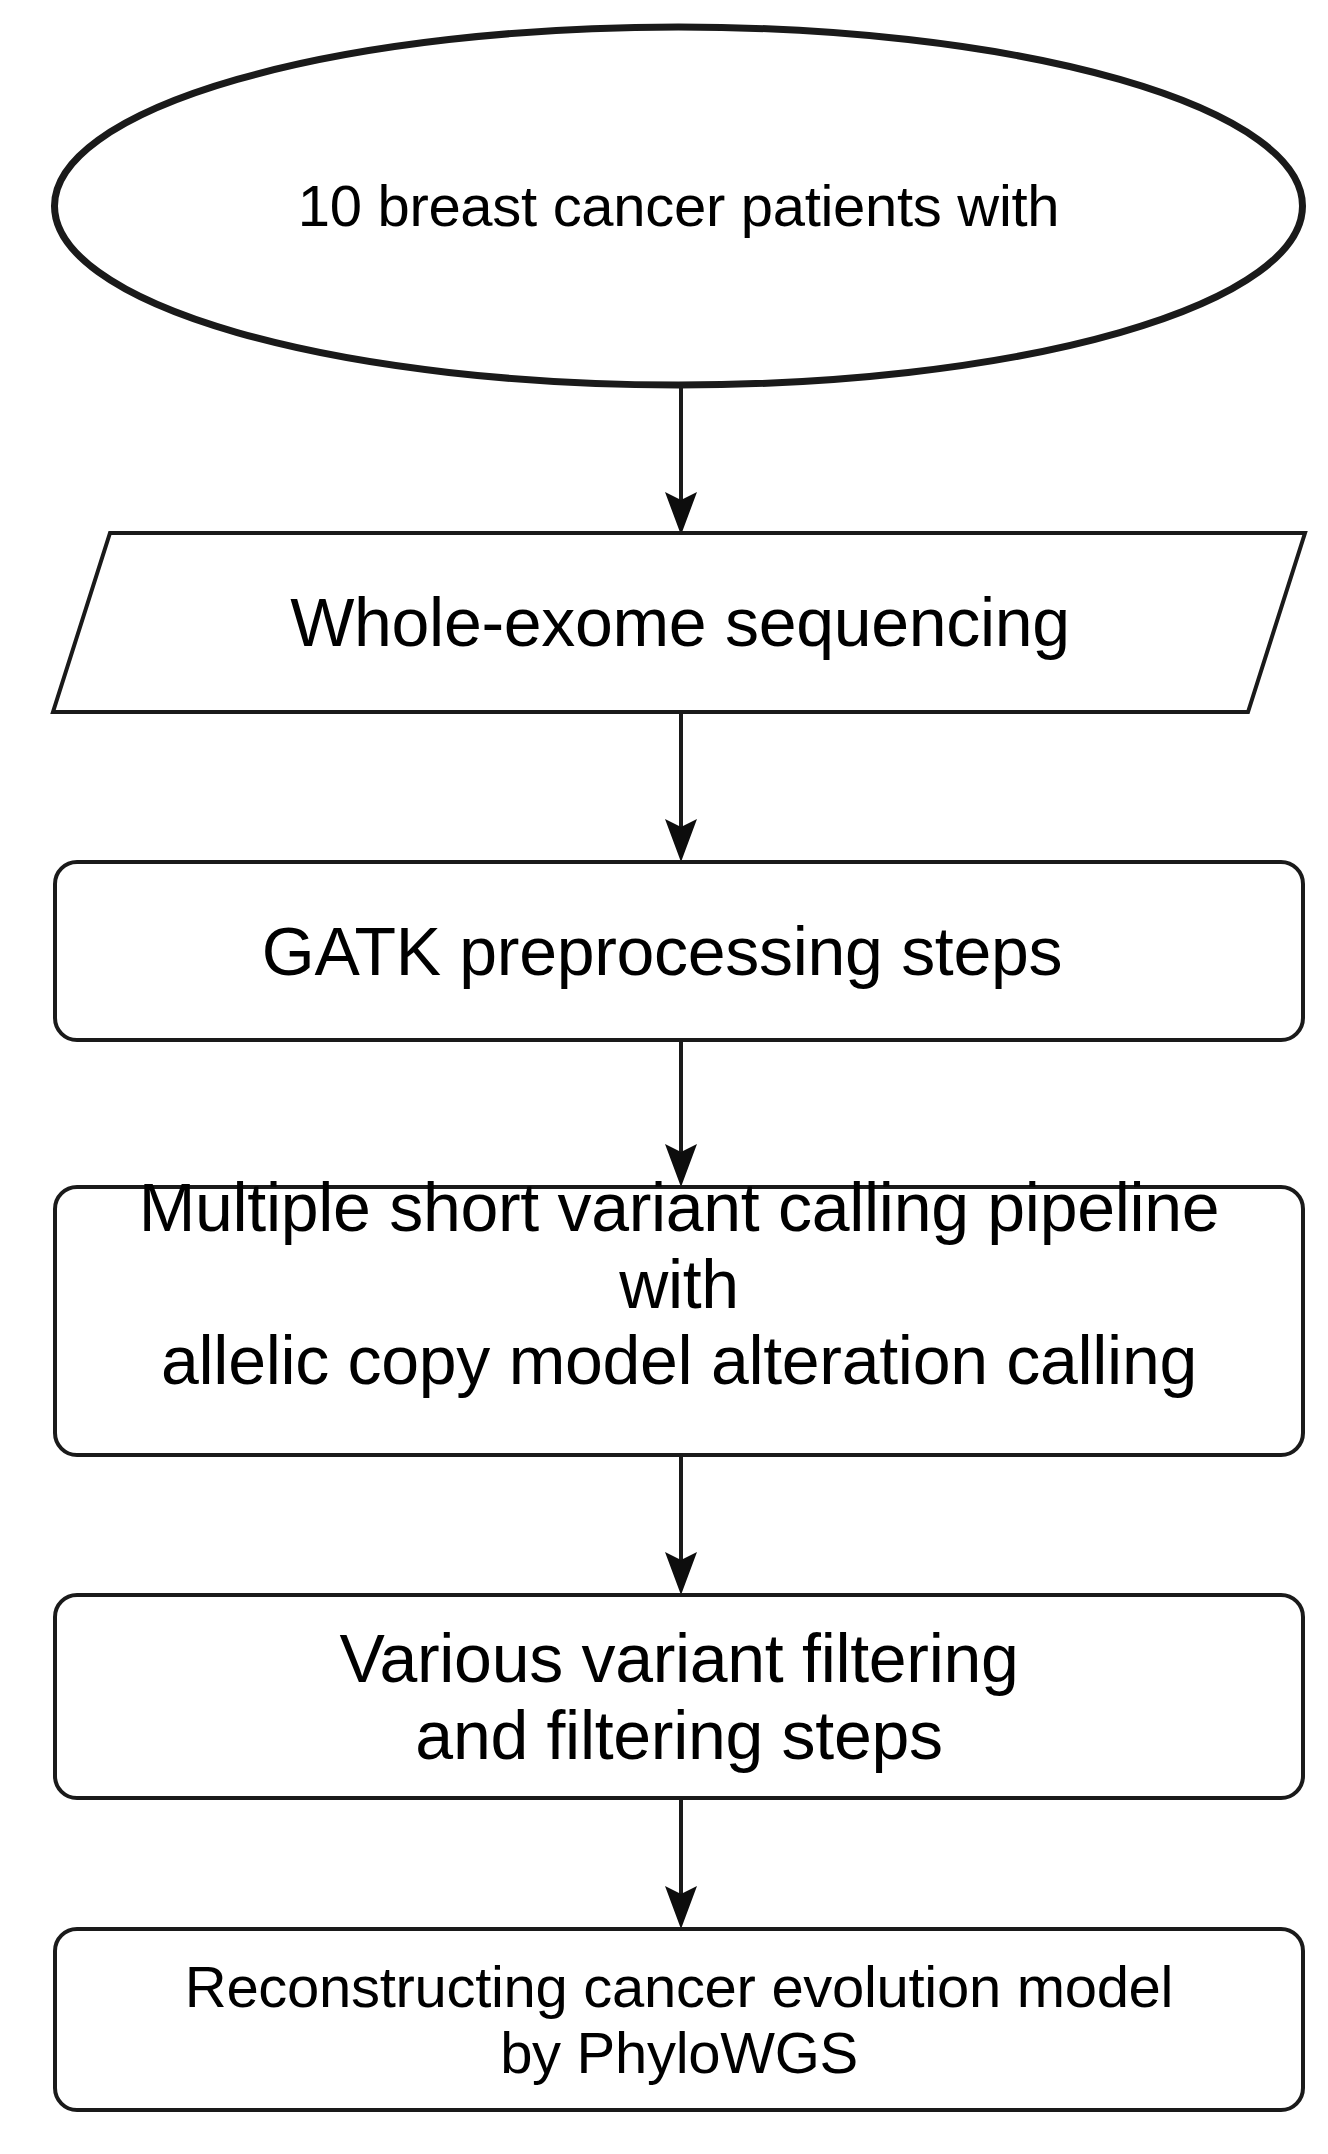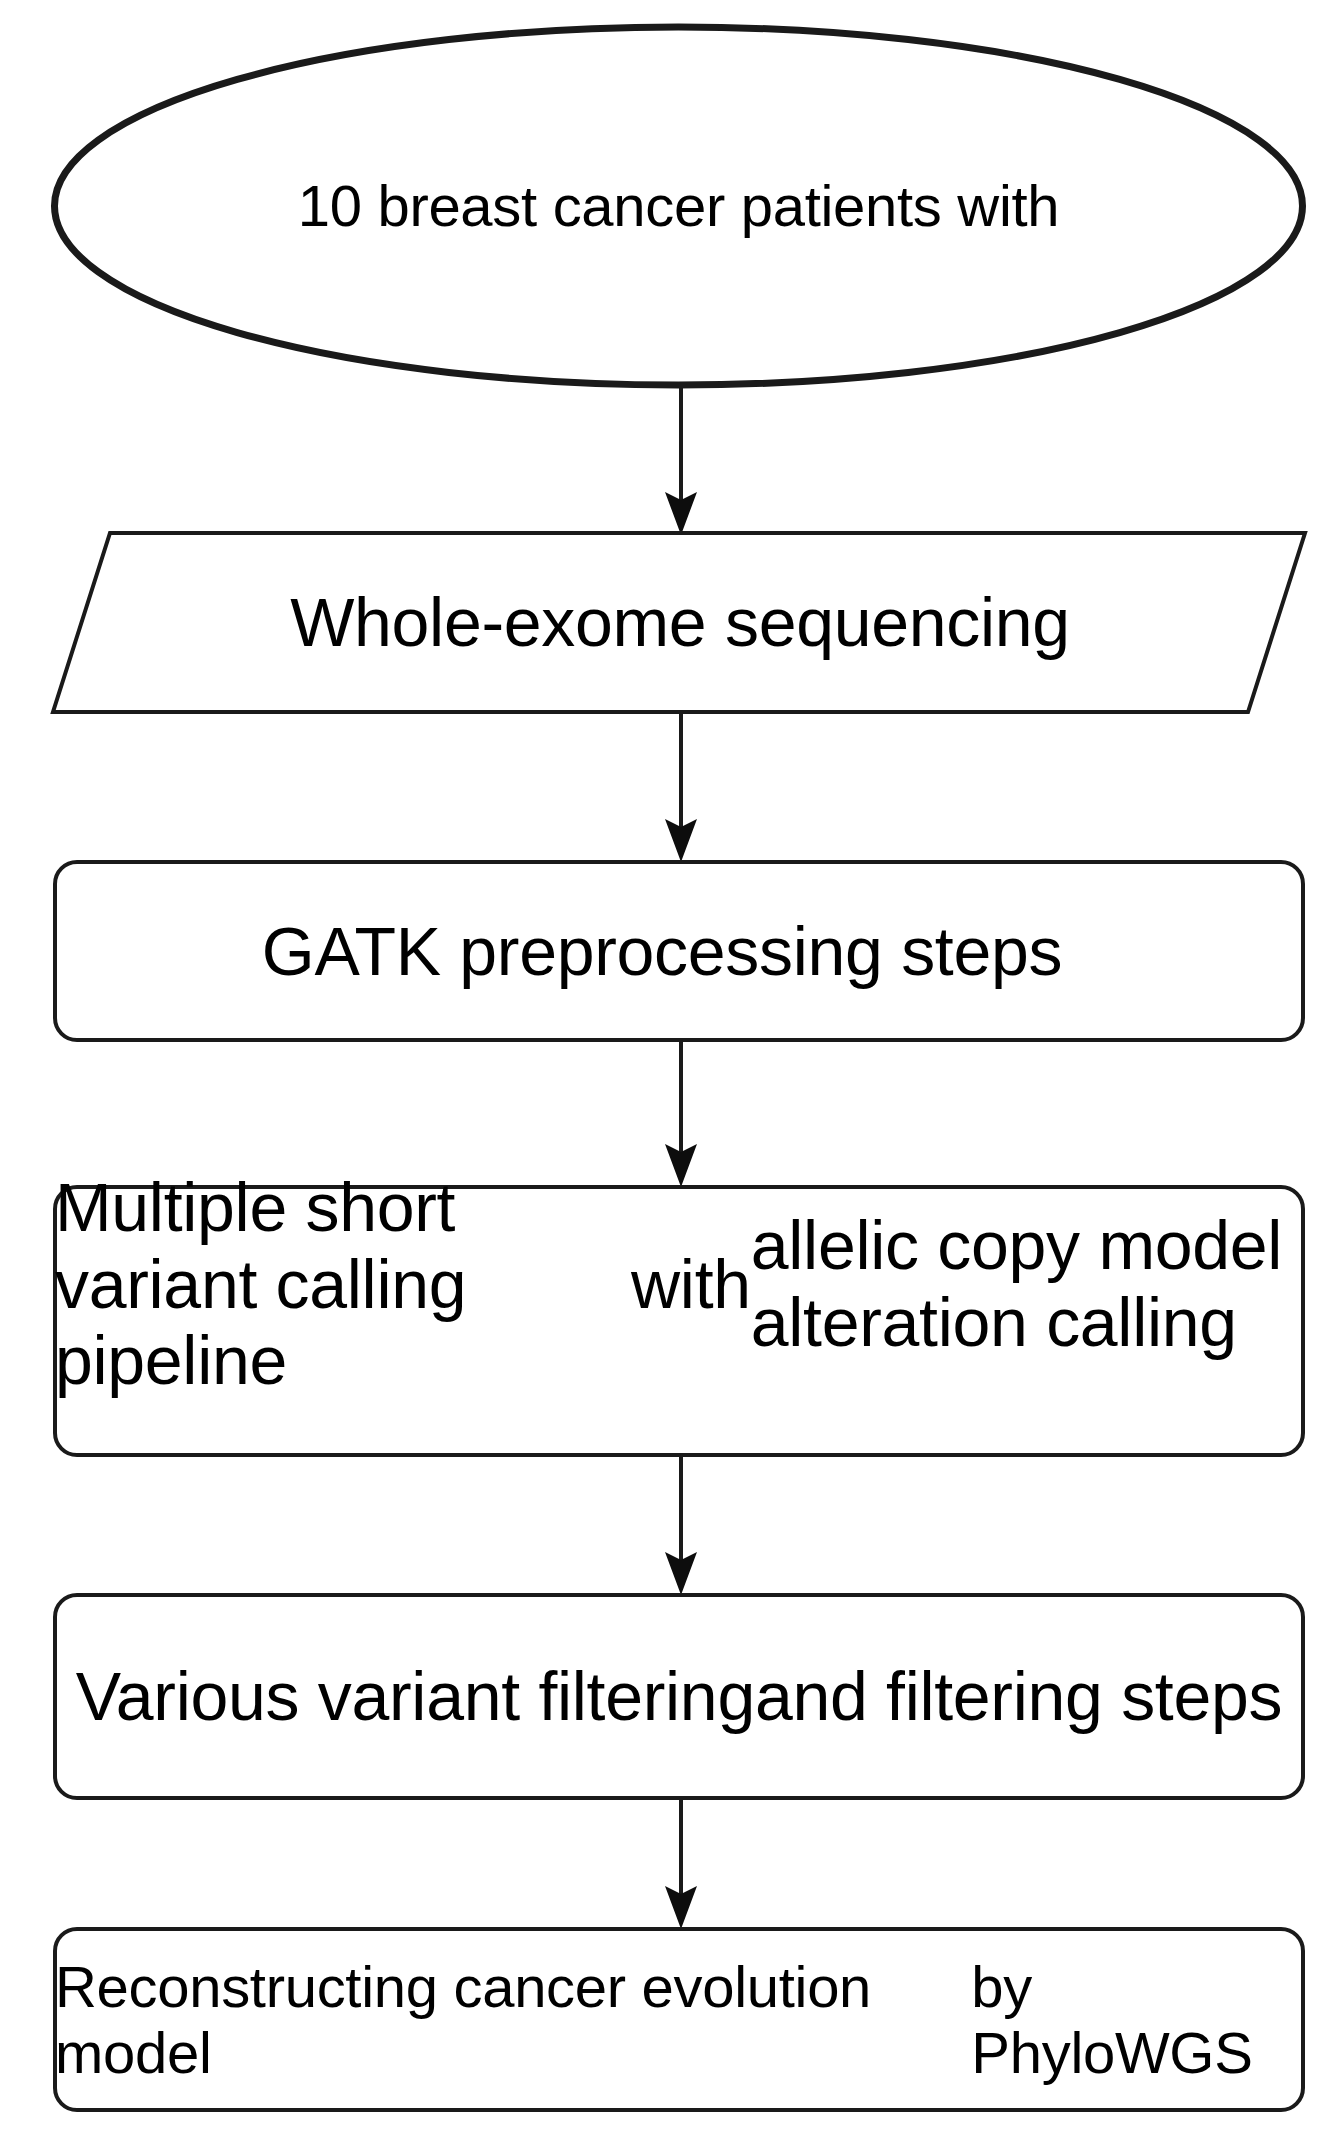--- a/index.html
+++ b/index.html
@@ -43,23 +43,24 @@
     stroke-width: 4;
     fill: none;
   }
   .connector-head {
     fill: #0d0d0d;
     stroke: none;
   }
   .node-label {
     position: absolute;
     display: flex;
-    flex-direction: row;
+    flex-direction: column;
     align-items: center;
     justify-content: center;
+    text-align: center;
     color: #000000;
     font-family: "Liberation Sans", "DejaVu Sans", sans-serif;
     font-weight: 400;
     line-height: 1.13;
     letter-spacing: -0.3px;
     white-space: pre-line;
     pointer-events: none;
   }
   .label-line {
     display: block;

